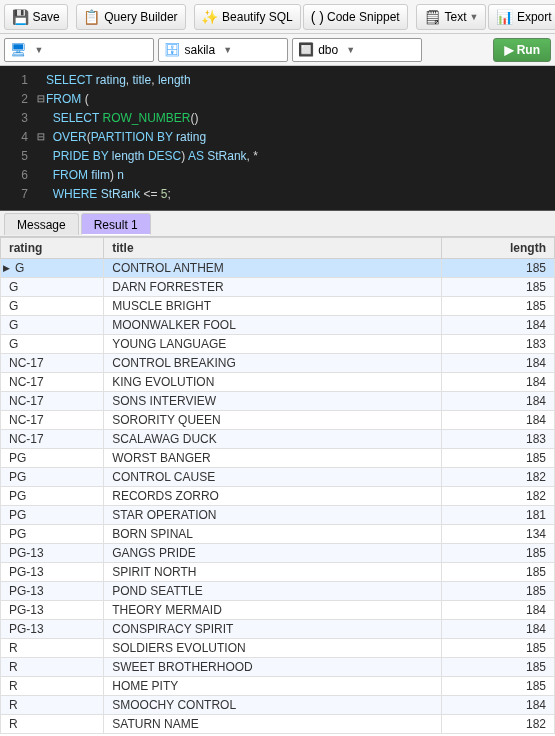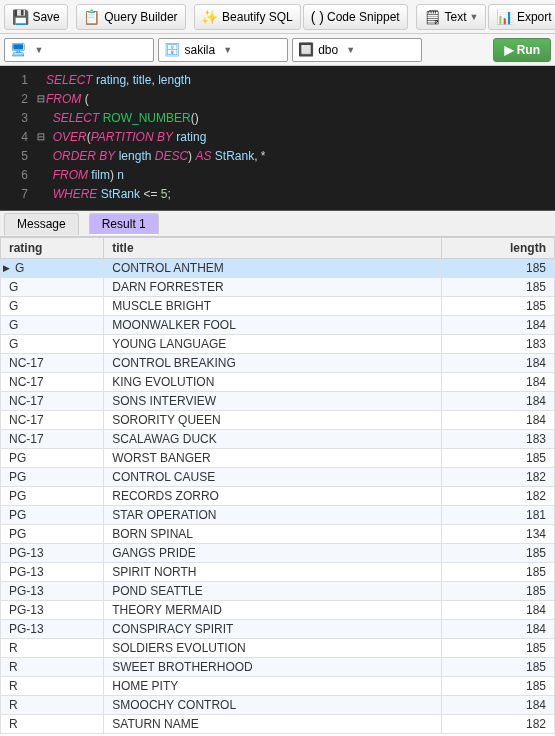--- a/index.html
+++ b/index.html
@@ -104,21 +104,21 @@
     .sql-line-indicator {
       width: 10px;
       flex-shrink: 0;
       display: flex;
       align-items: center;
       justify-content: center;
       color: #858585;
       font-size: 10px;
     }
     .sql-content { flex: 1; }
-    .kw { color: #ec4899; font-style: italic; }
+    .kw { color: #7dd3fc; }
     .fn { color: #22c55e; }
     .id { color: #9cdcfe; }
     .op { color: #d4d4d4; }
     .num { color: #b5cea8; }
 
     
     .tabs-bar {
       display: flex;
       align-items: center;
       background: #f0f0f0;
@@ -128,22 +128,22 @@
     }
     .tab {
       padding: 4px 12px;
       border: 1px solid #ccc;
       border-bottom: none;
       background: #e8e8e8;
       cursor: pointer;
       font-size: 12px;
       height: 22px;
       display: flex;
-      align-items: center;
-      margin-right: 10px;
+      align-items: flex-start;
+      margin-right: 2px;
       border-radius: 3px 3px 0 0;
     }
     .tab.active {
       background: #c4b5fd;
       border-bottom: 1px solid white;
       margin-bottom: -1px;
     }
 
     
     .results-area {
@@ -260,21 +260,21 @@
     <span class="sql-line-num">4</span>
     <span class="sql-line-indicator" style="color:#aaa;">⊟</span>
     <span class="sql-content">
       &nbsp;&nbsp;<span class="kw">OVER</span><span class="op">(</span><span class="kw">PARTITION BY</span> <span class="id">rating</span>
     </span>
   </div>
   <div class="sql-line">
     <span class="sql-line-num">5</span>
     <span class="sql-line-indicator"></span>
     <span class="sql-content">
-      &nbsp;&nbsp;<span class="kw">ORDER BY</span> <span class="id">length</span> <span class="kw">DESC</span><span class="op">)</span> <span class="kw">AS</span> <span class="id">StRank</span><span class="op">, *</span>
+      &nbsp;&nbsp;<span class="kw">PRIDE BY</span> <span class="id">length</span> <span class="kw">DESC</span><span class="op">)</span> <span class="kw">AS</span> <span class="id">StRank</span><span class="op">, *</span>
     </span>
   </div>
   <div class="sql-line">
     <span class="sql-line-num">6</span>
     <span class="sql-line-indicator"></span>
     <span class="sql-content">
       &nbsp;&nbsp;<span class="kw">FROM</span> <span class="id">film</span><span class="op">)</span> <span class="id">n</span>
     </span>
   </div>
   <div class="sql-line">

